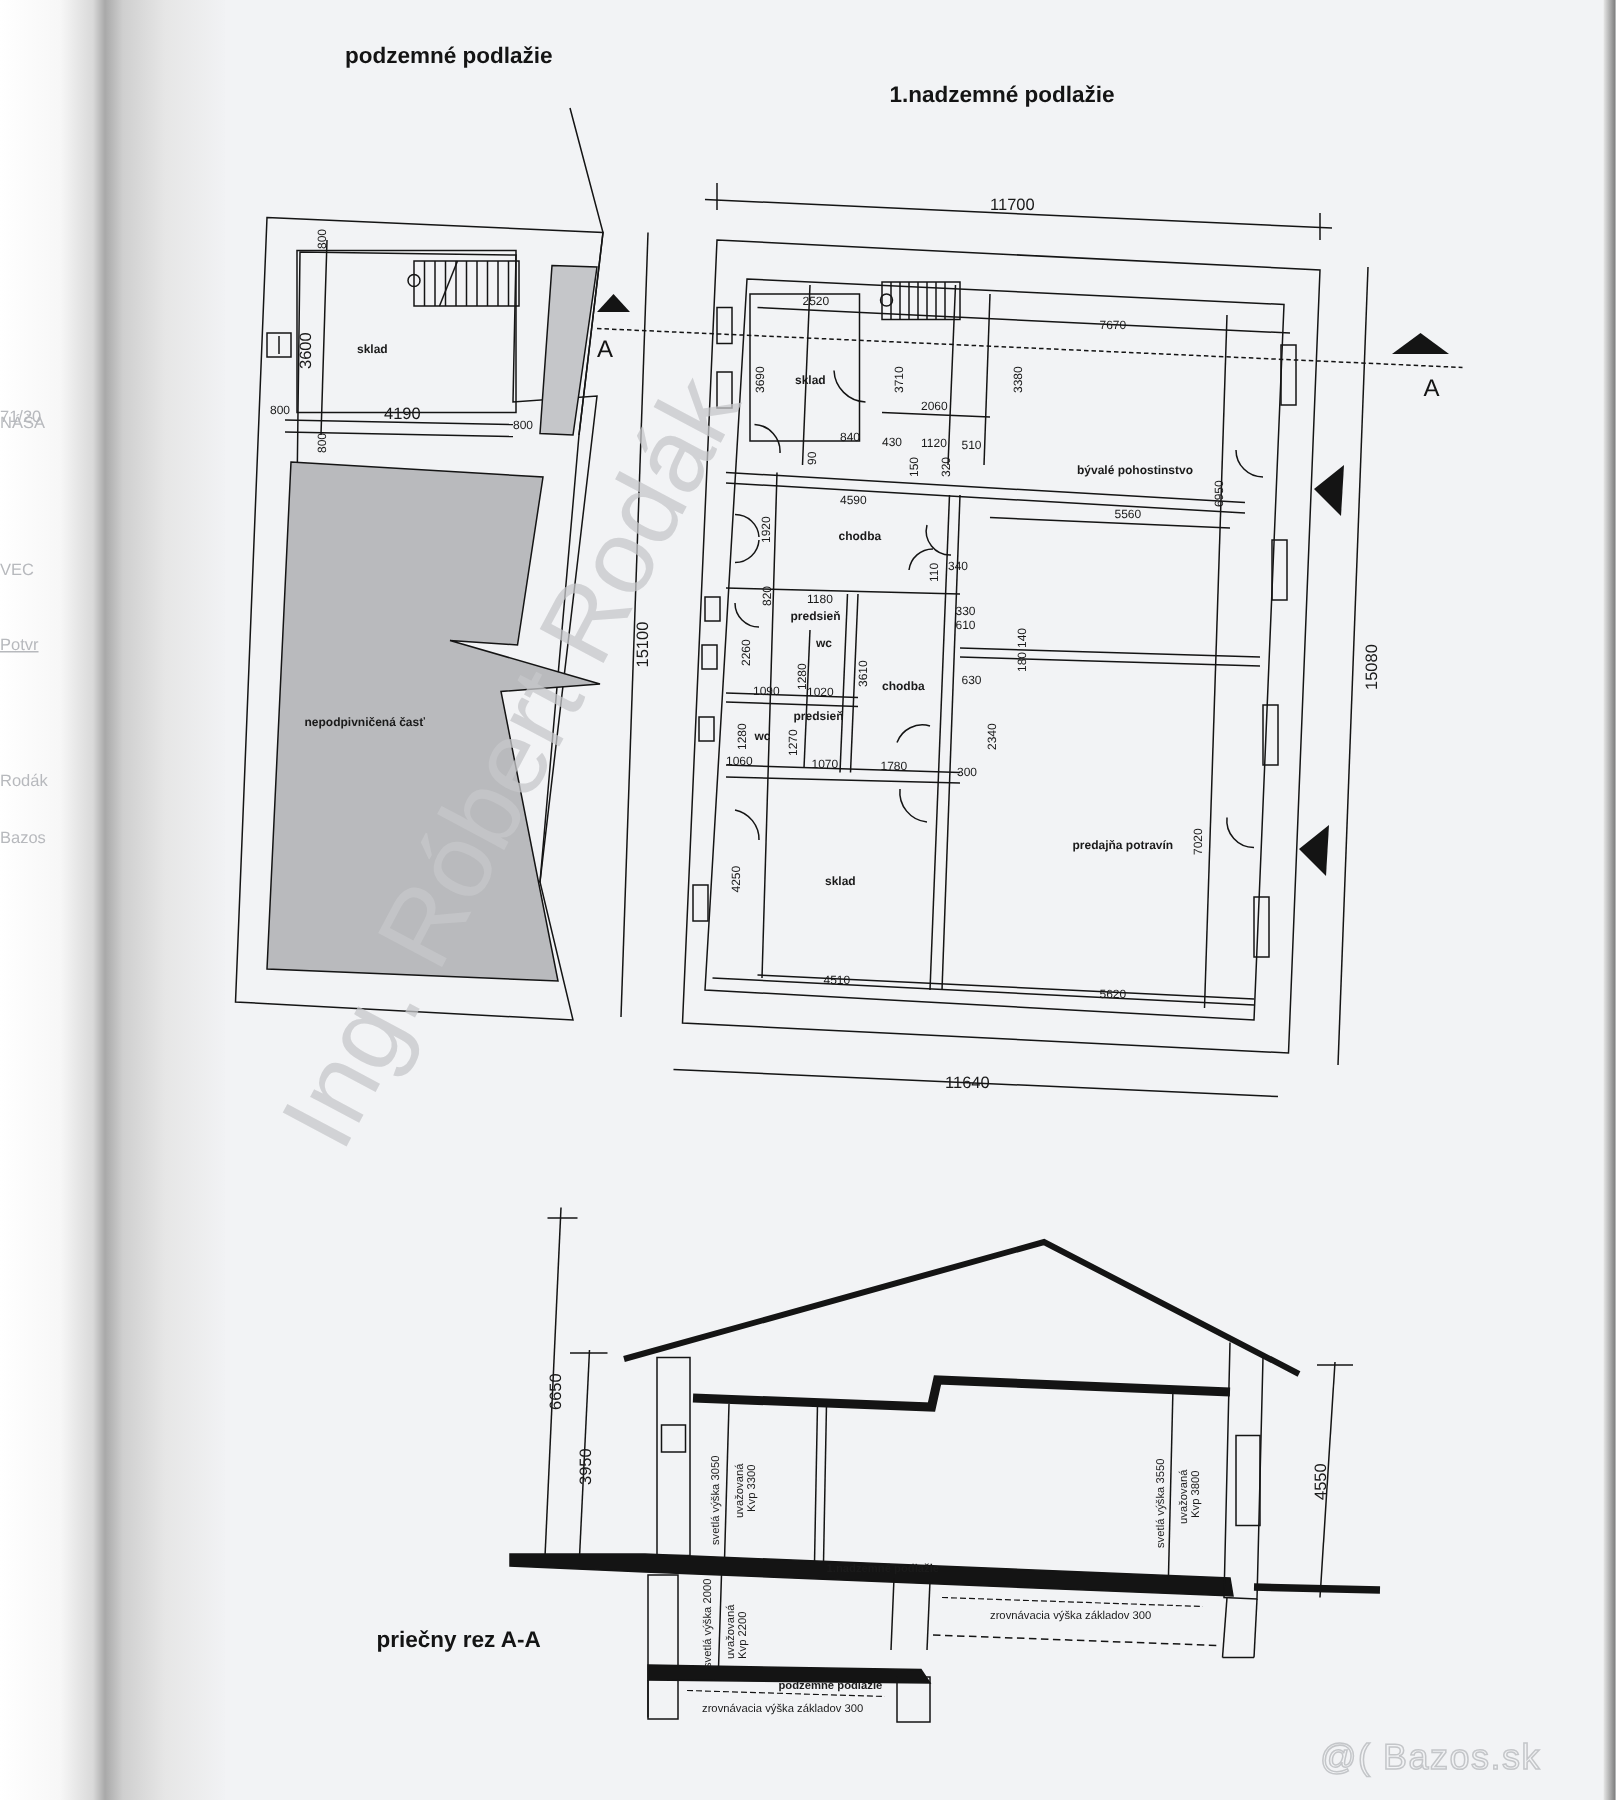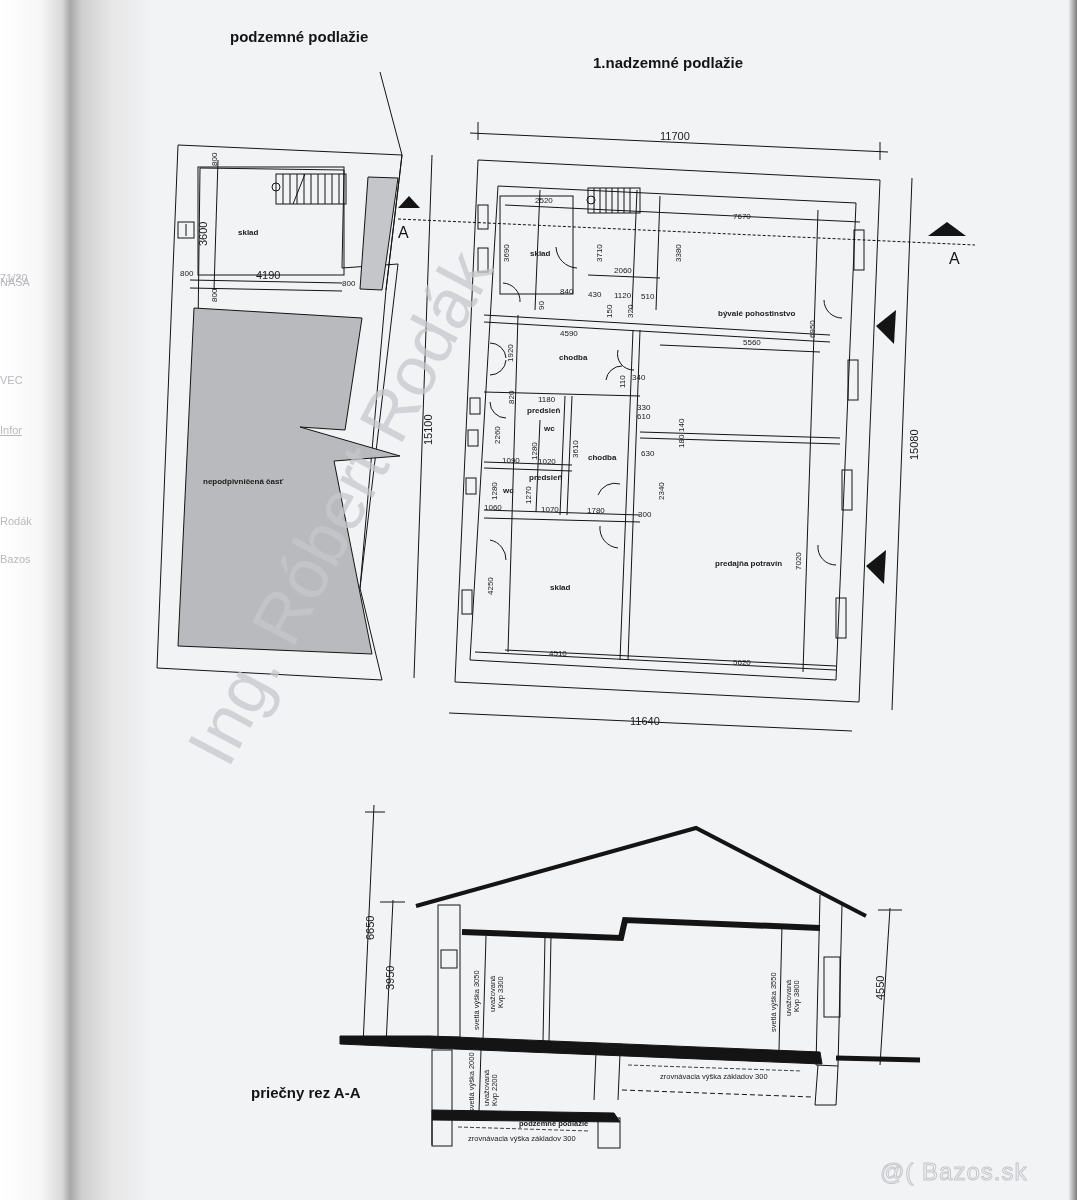--- a/index.html
+++ b/index.html
@@ -25,21 +25,21 @@
   .wm { font-size: 70px; fill: #c7c8cb; opacity: 0.75; }
   .bazos { position: absolute; left: 880px; top: 1158px; font-size: 24px; color: transparent; -webkit-text-stroke: 1px #c4c6c9; letter-spacing: 1px; }
 </style>
 </head>
 <body>
 
 <div class="page-shadow"></div>
 <div class="left-ghost" style="top:276px">NÁŠA</div>
 <div class="left-ghost" style="top:272px">71/20</div>
 <div class="left-ghost" style="top:374px">VEC</div>
-<div class="left-ghost" style="top:424px;text-decoration:underline">Infor</div>
+<div class="left-ghost" style="top:424px;text-decoration:underline">Potvr</div>
 <div class="left-ghost" style="top:515px">Rodák</div>
 <div class="left-ghost" style="top:553px">Bazos</div>
 <div class="right-edge"></div>
 
 <svg width="1077" height="1200" viewBox="0 0 1077 1200">
   <g stroke="#141414" fill="none" stroke-width="1">
 
     <text class="t-title" x="230" y="42" stroke="none">podzemné podlažie</text>
     <text class="t-title" x="593" y="68" stroke="none">1.nadzemné podlažie</text>
 

